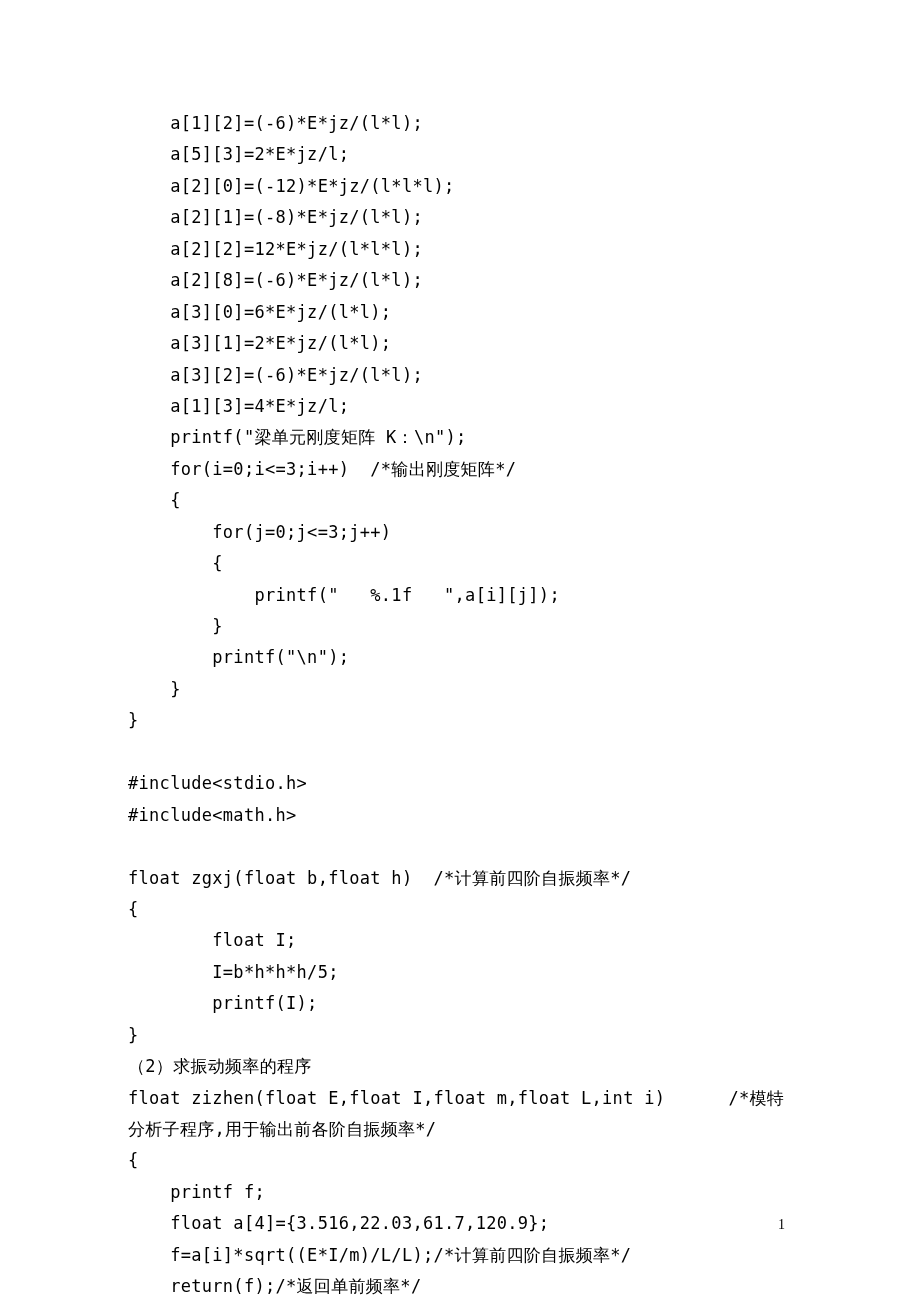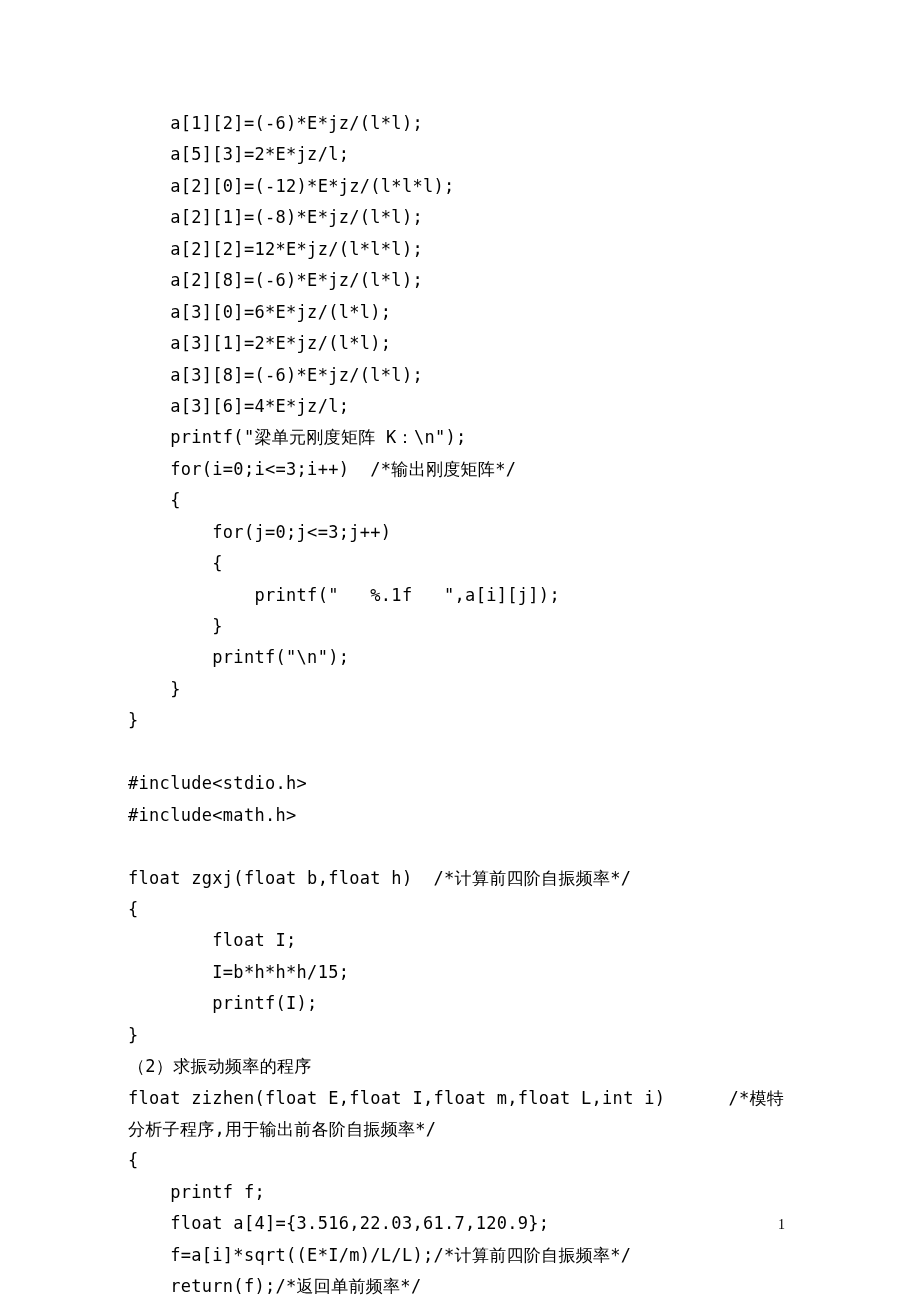--- a/index.html
+++ b/index.html
@@ -35,40 +35,40 @@
 <body>
 
 <div class="page mono"><span>    a[1][2]=(-6)*E*jz/(l*l);</span>
 <span>    a[5][3]=2*E*jz/l;</span>
 <span>    a[2][0]=(-12)*E*jz/(l*l*l);</span>
 <span>    a[2][1]=(-8)*E*jz/(l*l);</span>
 <span>    a[2][2]=12*E*jz/(l*l*l);</span>
 <span>    a[2][8]=(-6)*E*jz/(l*l);</span>
 <span>    a[3][0]=6*E*jz/(l*l);</span>
 <span>    a[3][1]=2*E*jz/(l*l);</span>
-<span>    a[3][8]=(-6)*E*jz/(l*l);</span>
-<span>    a[3][6]=4*E*jz/l;</span>
+<span>    a[3][2]=(-6)*E*jz/(l*l);</span>
+<span>    a[1][3]=4*E*jz/l;</span>
 <span>    printf("梁单元刚度矩阵 K：\n");</span>
 <span>    for(i=0;i&lt;=3;i++)  /*输出刚度矩阵*/</span>
 <span>    {</span>
 <span>        for(j=0;j&lt;=3;j++)</span>
 <span>        {</span>
 <span>            printf("   %.1f   ",a[i][j]);</span>
 <span>        }</span>
 <span>        printf("\n");</span>
 <span>    }</span>
 <span>}</span>
 <span></span>
 <span>#include&lt;stdio.h&gt;</span>
 <span>#include&lt;math.h&gt;</span>
 <span></span>
 <span>float zgxj(float b,float h)  /*计算前四阶自振频率*/</span>
 <span>{</span>
 <span>        float I;</span>
-<span>        I=b*h*h*h/15;</span>
+<span>        I=b*h*h*h/5;</span>
 <span>        printf(I);</span>
 <span>}</span>
 <span>（2）求振动频率的程序</span>
 <span>float zizhen(float E,float I,float m,float L,int i)      /*模特分析子程序,用于输出前各阶自振频率*/</span>
 <span>{</span>
 <span>    printf f;</span>
 <span>    float a[4]={3.516,22.03,61.7,120.9};</span>
 <span>    f=a[i]*sqrt((E*I/m)/L/L);/*计算前四阶自振频率*/</span>
 <span>    return(f);/*返回单前频率*/</span>
 </div>

